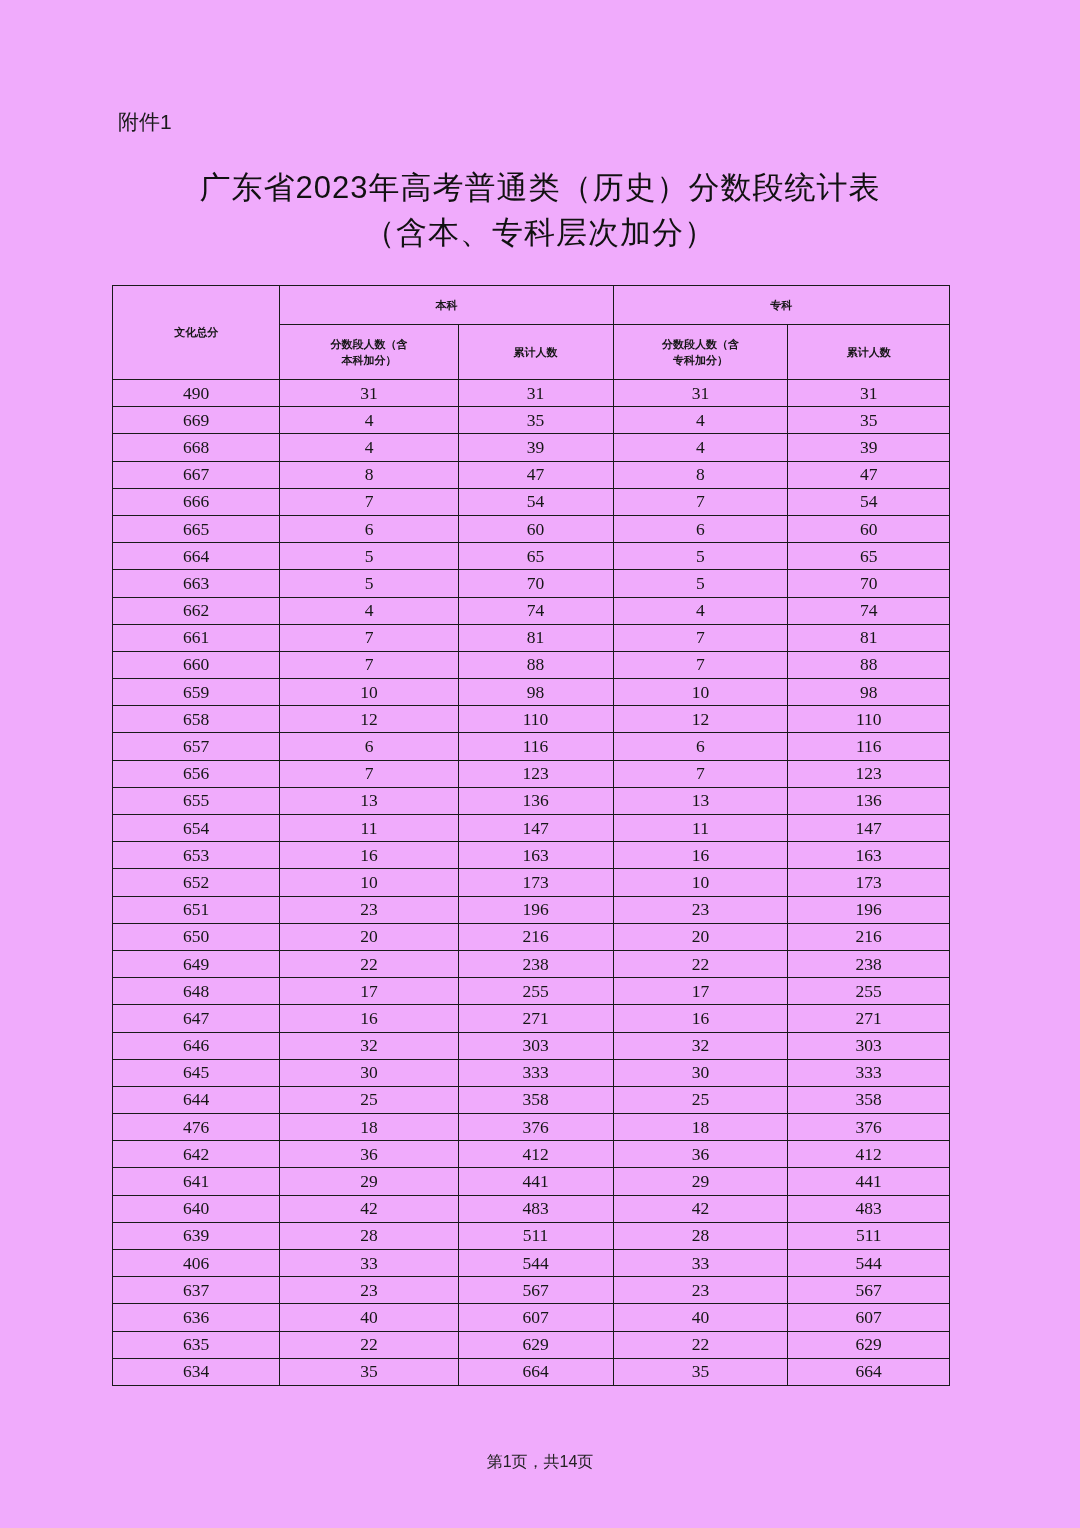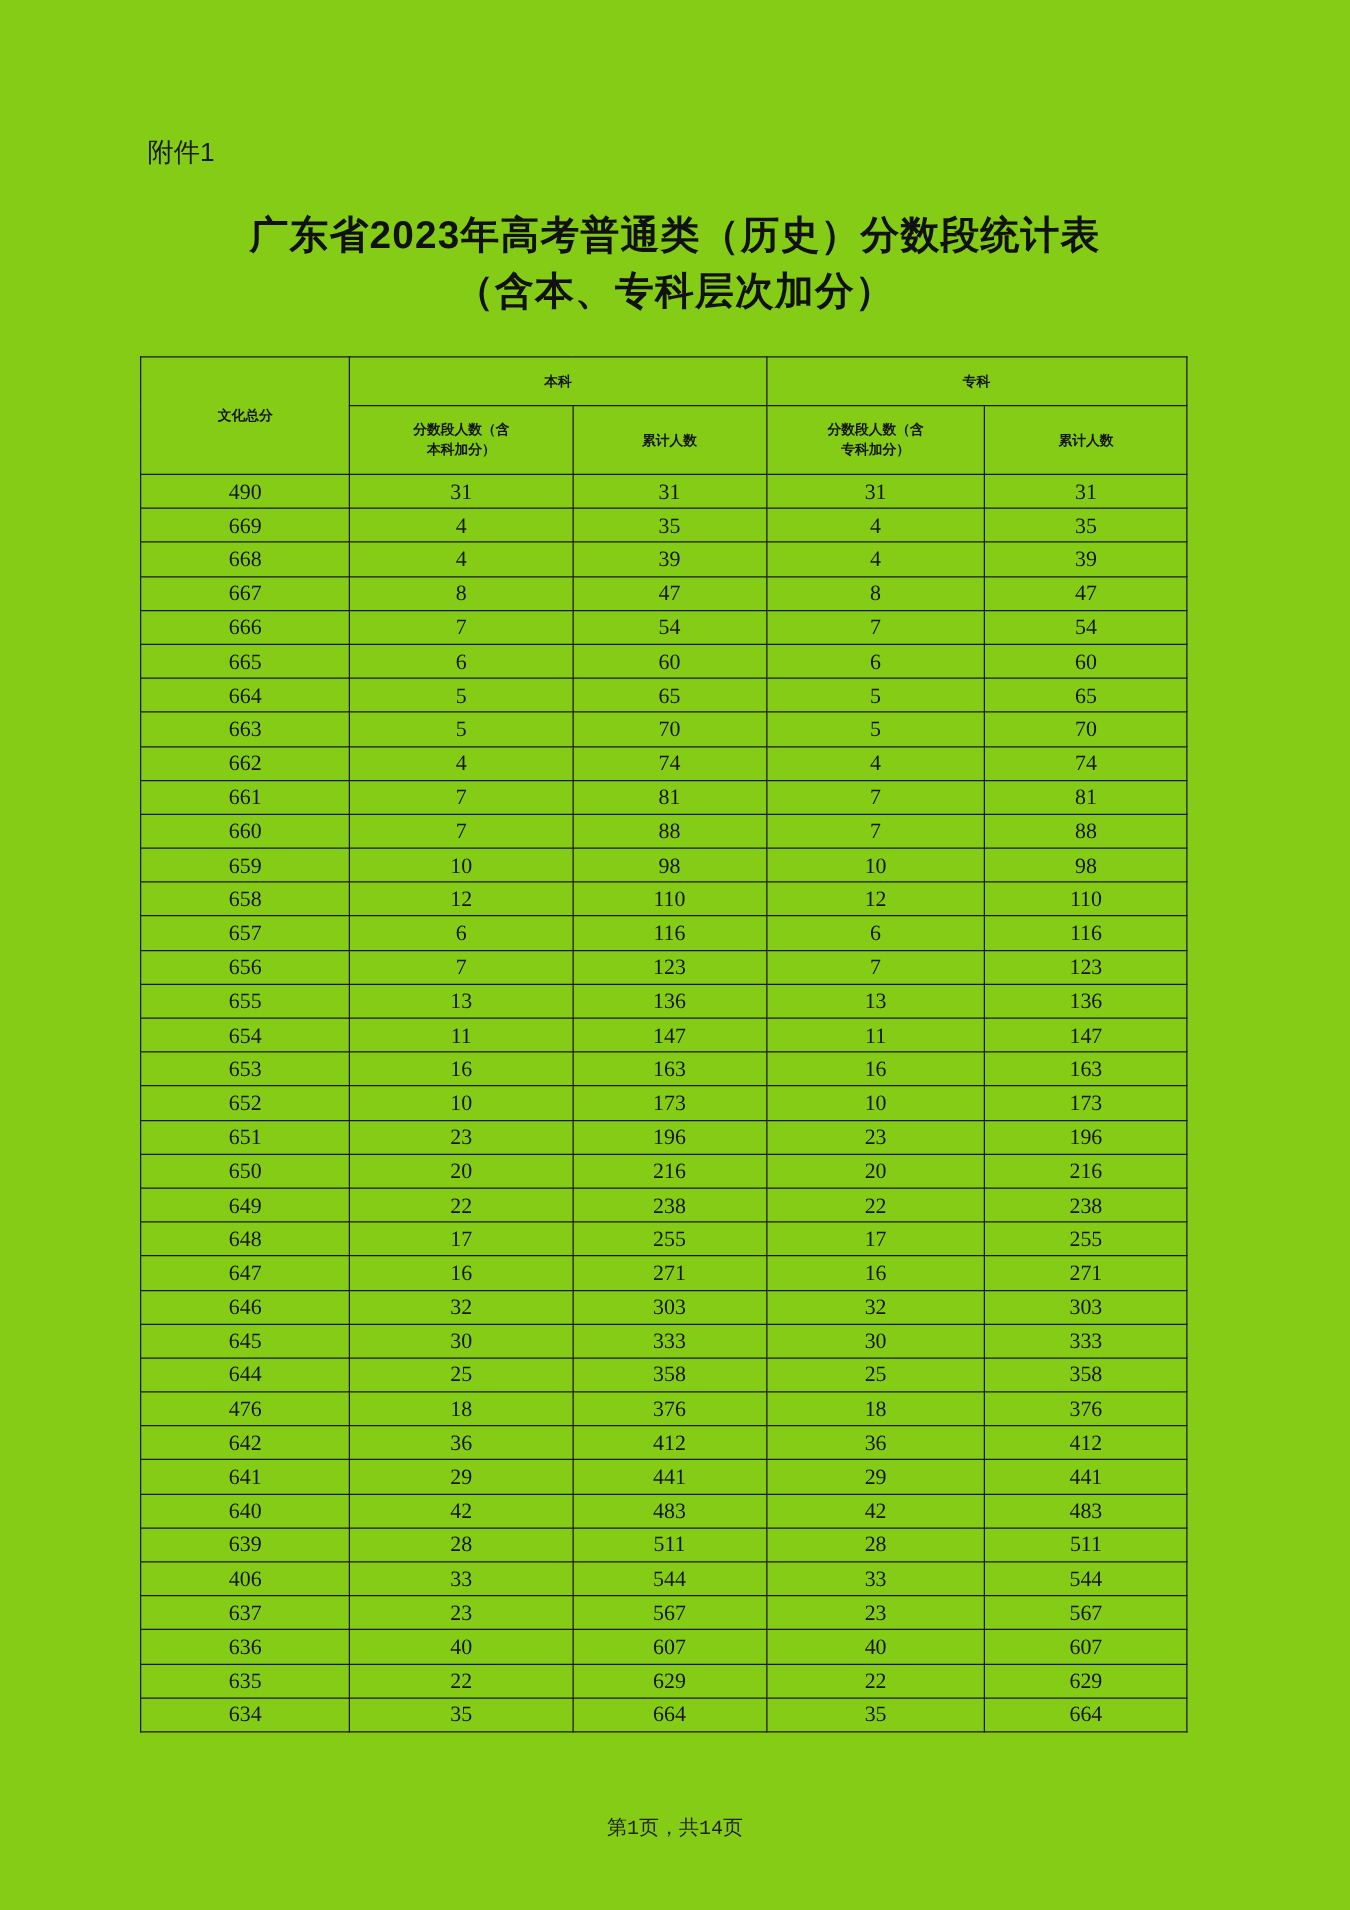--- a/index.html
+++ b/index.html
@@ -4,21 +4,21 @@
 <style>
   html, body {
     margin: 0;
     padding: 0;
     background: #fbfaf7;
   }
   .page {
     position: relative;
     width: 1080px;
     height: 1528px;
-    background: #84cc16;
+    background: #f0abfc;
     color: #1b1b1b;
     font-family: "Liberation Serif", serif;
     overflow: hidden;
   }
   .attachment-label {
     position: absolute;
     left: 118px;
     top: 108px;
     font-family: "Liberation Sans", sans-serif;
     font-size: 21px;
@@ -27,21 +27,21 @@
   }
   .doc-title {
     position: absolute;
     top: 165px;
     left: 0;
     width: 100%;
     margin: 0;
     text-align: center;
     font-family: "Liberation Sans", sans-serif;
     font-size: 31px;
-    font-weight: bold;
+    font-weight: normal;
     line-height: 45px;
     color: #111;
     letter-spacing: 1px;
   }
   table.score-table {
     position: absolute;
     left: 112px;
     top: 285px;
     width: 838px;
     border-collapse: collapse;
@@ -77,21 +77,21 @@
     font-family: "Liberation Serif", serif;
     font-size: 17.5px;
     color: #161616;
   }
   .page-footer {
     position: absolute;
     top: 1452px;
     left: 0;
     width: 100%;
     text-align: center;
-    font-family: Liberation Mono, monospace;
+    font-family: Liberation Sans, sans-serif;
     font-size: 16px;
     color: #222;
   }
 </style>
 </head>
 <body>
 
 <div class="page">
 
   <div class="attachment-label">附件1</div>

